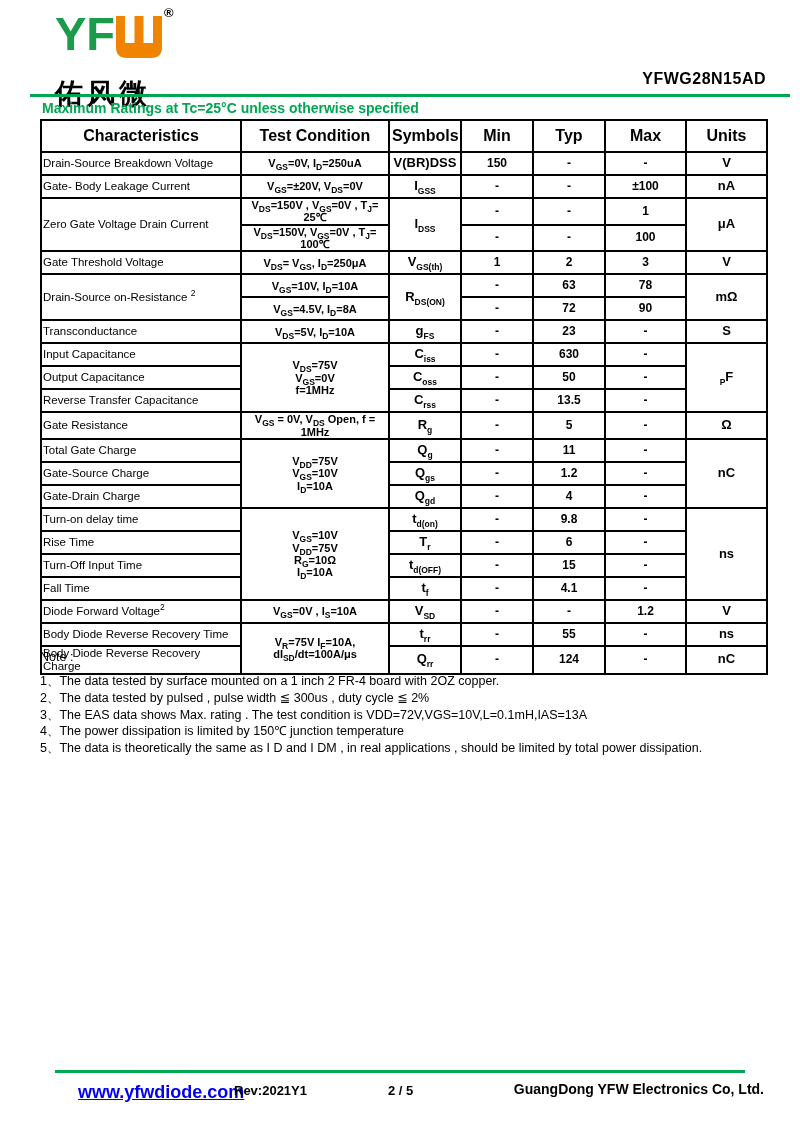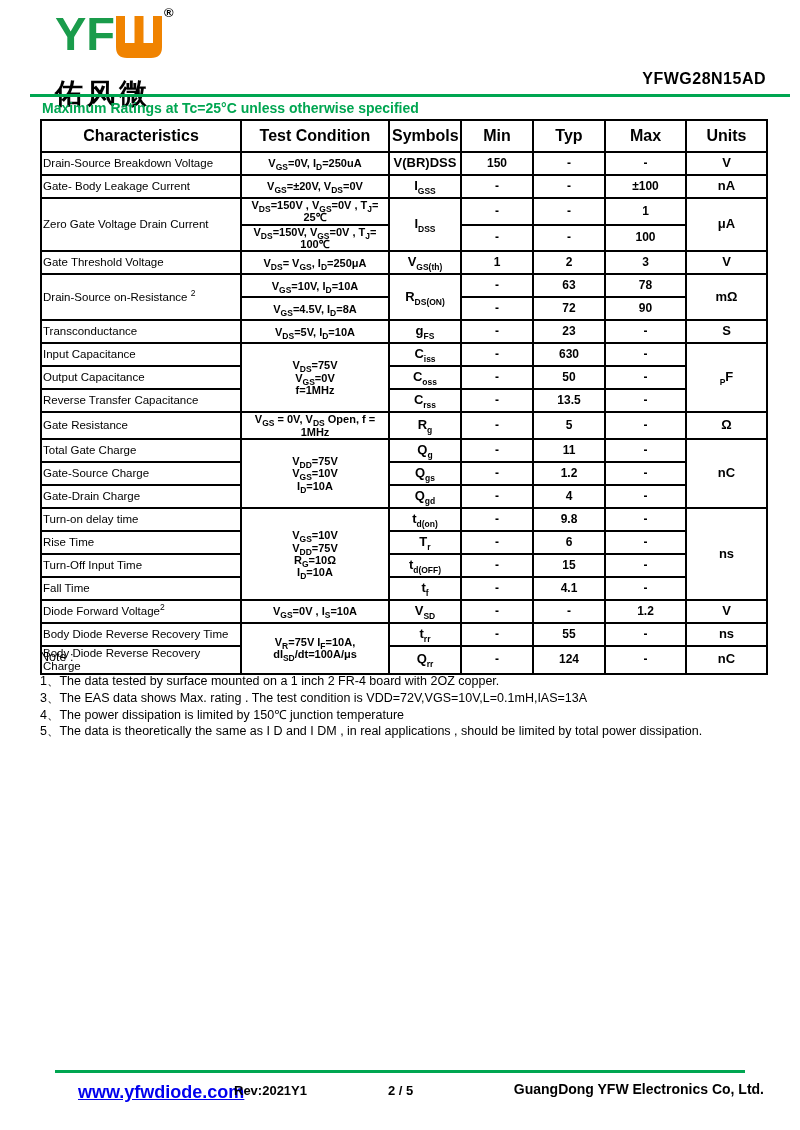--- a/index.html
+++ b/index.html
@@ -277,20 +277,21 @@
           <td class="c-val">-</td>
           <td class="c-unit">nC</td>
         </tr>
       </tbody>
   </table>
 
   <div class="notes">
     <div class="notes-title">Note :</div>
     <div>
         <div class="note-line">1、The data tested by surface mounted on a 1 inch 2 FR-4 board with 2OZ copper.</div>
+        <div class="note-line">2、The data tested by pulsed , pulse width ≦ 300us , duty cycle ≦ 2%</div>
         <div class="note-line">3、The EAS data shows Max. rating . The test condition is VDD=72V,VGS=10V,L=0.1mH,IAS=13A</div>
         <div class="note-line">4、The power dissipation is limited by 150℃ junction temperature</div>
         <div class="note-line">5、The data is theoretically the same as I D and I DM , in real applications , should be limited by total power dissipation.</div>
       </div>
   </div>
 
   <div class="rule-bottom"></div>
   <a class="footer-link">www.yfwdiode.com</a>
   <div class="footer-rev">Rev:2021Y1</div>
   <div class="footer-page">2 / 5</div>

